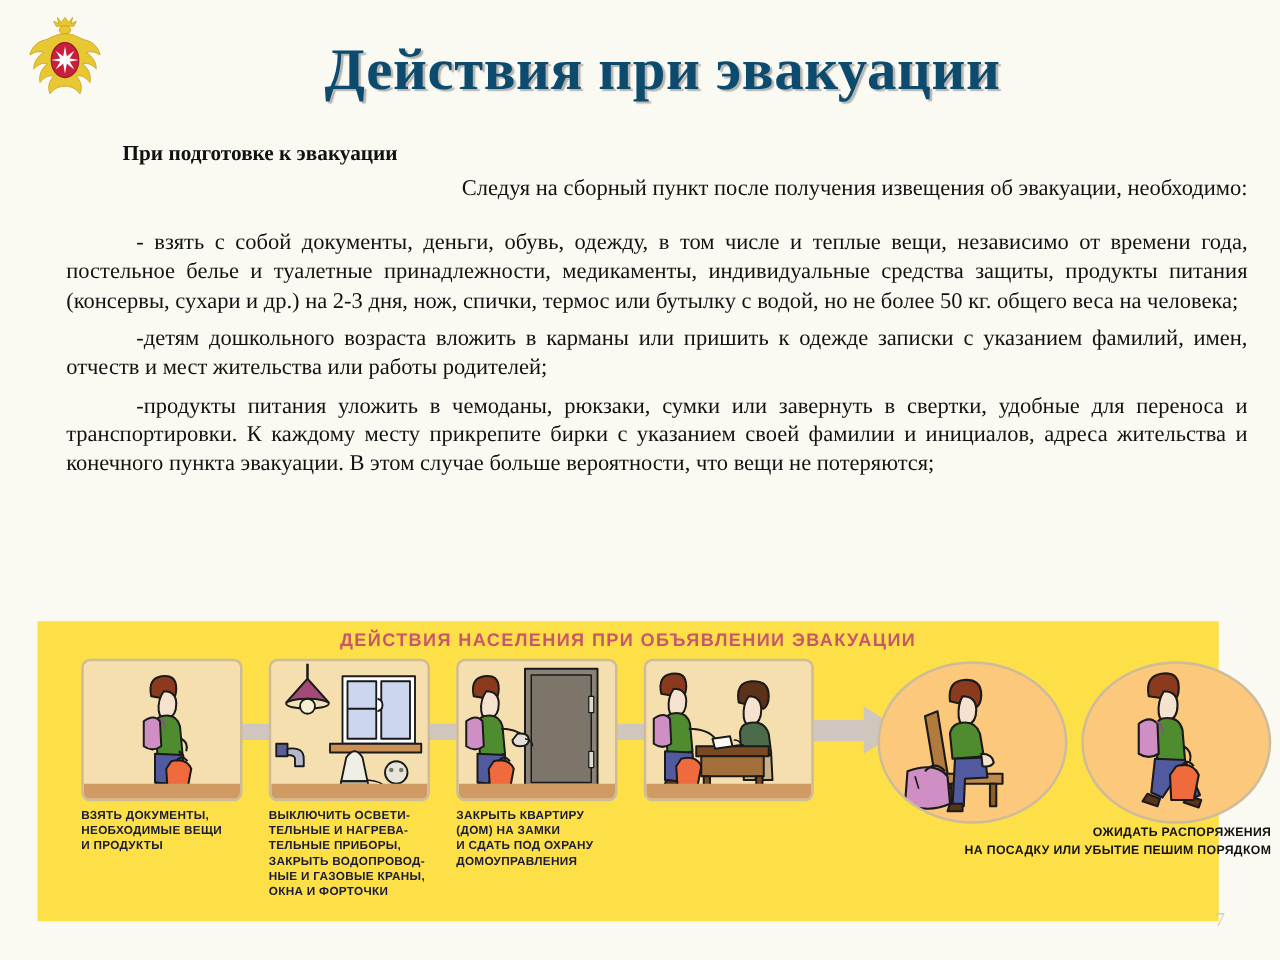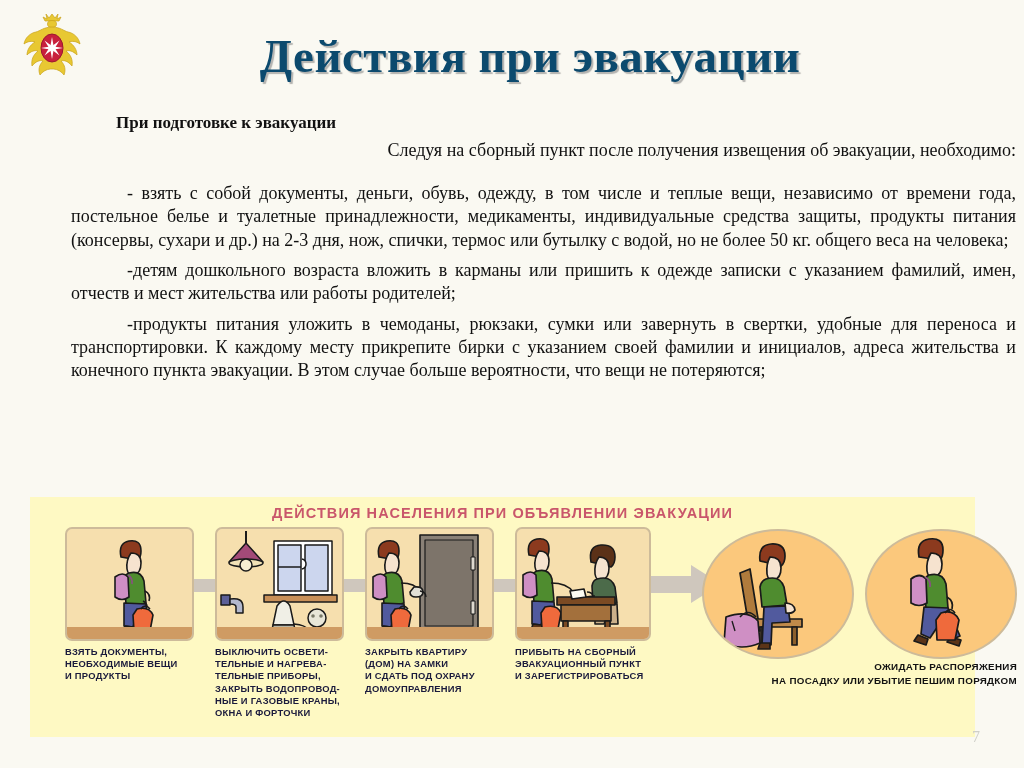--- a/index.html
+++ b/index.html
@@ -38,21 +38,21 @@
     line-height: 1.05;
     color: #0c4a6e;
     letter-spacing: 0.5px;
     text-shadow: 2px 2px 1px rgba(120,120,120,0.55);
     white-space: nowrap;
   }
 
   
   .body-copy {
     position: absolute;
-    left: 54px;
+    left: 36px;
     top: 112px;
     width: 962px;
     color: #111;
   }
   .lead-heading {
     font-weight: bold;
     font-size: 17px;
     margin: 0 0 6px 62px;
     line-height: 1.25;
   }
@@ -72,21 +72,21 @@
   }
   .para.tight { margin-bottom: 6px; }
 
   
   .illus-card {
     position: absolute;
     left: 30px;
     top: 497px;
     width: 945px;
     height: 240px;
-    background: #fef9c3;
+    background: #fde047;
   }
   .illus-banner {
     position: absolute;
     left: 0;
     top: 8px;
     width: 100%;
     text-align: center;
     font-family: "Liberation Sans", "DejaVu Sans", sans-serif;
     font-weight: bold;
     font-size: 14.5px;
@@ -389,23 +389,20 @@
             <rect x="40" y="68" width="58" height="8" fill="#7b4a23"></rect>
             <rect x="44" y="76" width="50" height="16" fill="#a3703c"></rect>
             <rect x="46" y="92" width="5" height="11" fill="#7b4a23"></rect>
             <rect x="88" y="92" width="5" height="11" fill="#7b4a23"></rect>
 
             <path d="M53 62 l14-2 l2 8 l-14 2z" fill="#fdfcf3"></path>
             <path d="M70 63 q5 0 6 4" fill="none" stroke-width="1.3"></path>
           </g>
         </svg>
       </div>
-      <div class="caption">ПРИБЫТЬ НА СБОРНЫЙ
-ЭВАКУАЦИОННЫЙ ПУНКТ
-И ЗАРЕГИСТРИРОВАТЬСЯ</div>
     </div>
 
     <div class="big-arrow">
       <div class="shaft"></div>
       <div class="head"></div>
     </div>
 
     <div class="circle-panel" id="circle-1">
       <div class="circle">
         <svg viewBox="0 0 148 126" width="148" height="126" aria-hidden="true">

